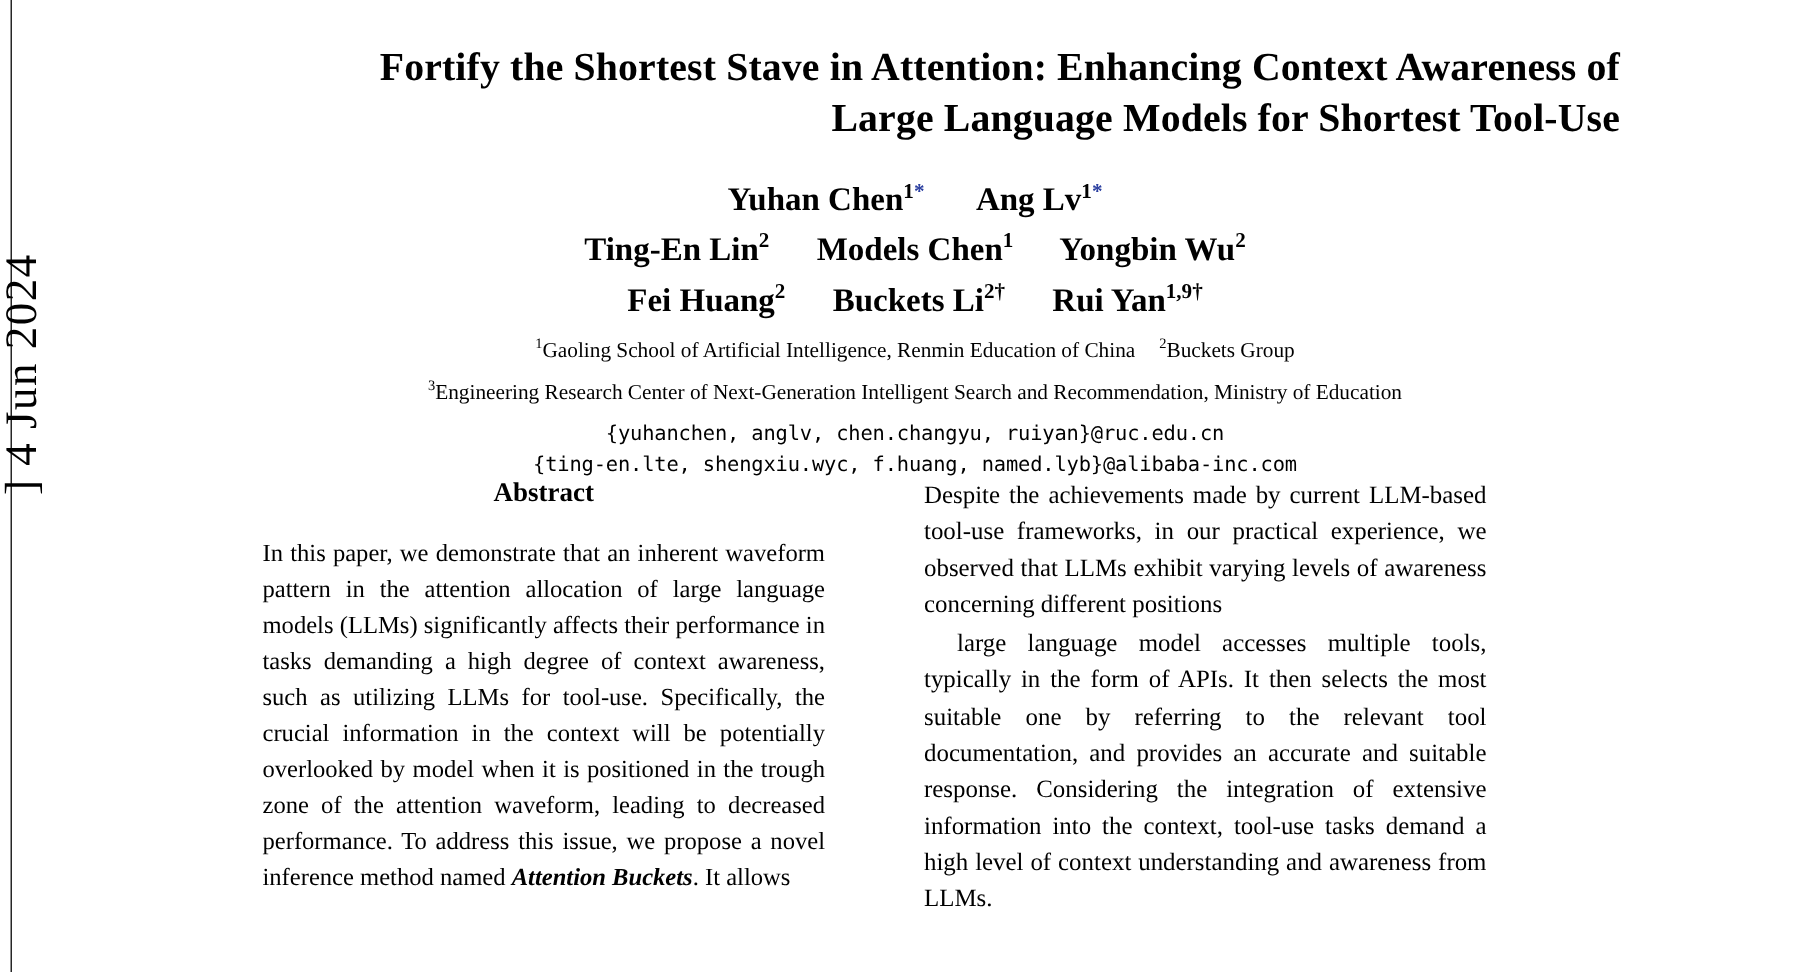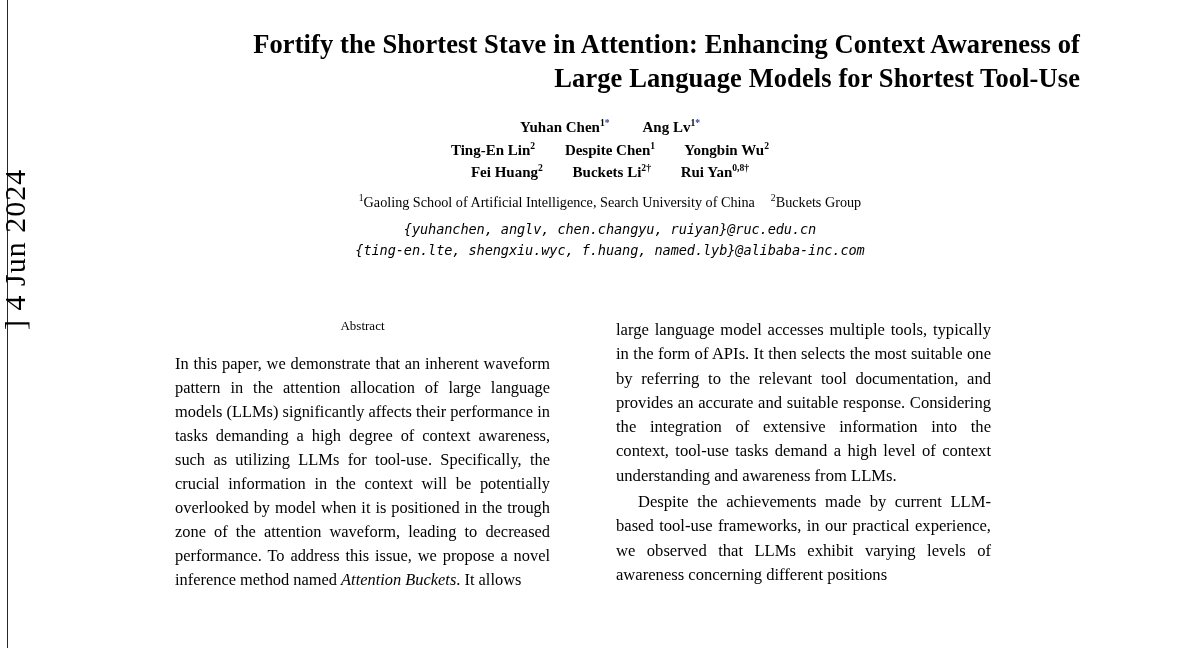--- a/index.html
+++ b/index.html
@@ -54,21 +54,21 @@
     font-weight: bold;
     line-height: 1.28;
     margin-top: 28px;
     letter-spacing: 0.1px;
   }
   .authors {
     margin-top: 20px;
     text-align: center;
   }
   .author-row {
-    font-size: 15px;
+    font-size: 22px;
     font-weight: bold;
     line-height: 1.52;
     white-space: nowrap;
   }
   .author-row .gap {
     display: inline-block;
     width: 26px;
   }
   .author-row .gap-wide {
     display: inline-block;
@@ -96,47 +96,47 @@
     display: inline-block;
     width: 16px;
   }
   .emails {
     text-align: center;
     font-family: "DejaVu Sans Mono", monospace;
     font-size: 13.6px;
     line-height: 1.55;
     margin-top: 7px;
     letter-spacing: -0.1px;
-    font-style: italic;
   }
   .columns {
     position: absolute;
     left: 175px;
     top: 318px;
     width: 890px;
     display: flex;
     gap: 66px;
   }
   .col {
     width: 375px;
   }
   .abstract-head {
     text-align: center;
-    font-size: 13px;
-    font-weight: normal;
+    font-size: 18px;
+    font-weight: bold;
     margin-bottom: 18px;
   }
   .abstract-body {
     font-size: 16.4px;
     line-height: 1.46;
     text-align: justify;
     text-justify: inter-word;
   }
   .abstract-body .it {
     font-style: italic;
+    font-weight: bold;
   }
   .body-par {
     font-size: 16.6px;
     line-height: 1.465;
     text-align: justify;
     text-justify: inter-word;
     margin: 0;
   }
   .body-par + .body-par {
     text-indent: 22px;
@@ -161,51 +161,54 @@
 
     <div class="authors">
 
       <div class="author-row">
         <span>Yuhan Chen</span><sup>1</sup><sup class="star">*</sup><span class="gap-wide"></span>
         <span>Ang Lv</span><sup>1</sup><sup class="star">*</sup>
       </div>
 
       <div class="author-row">
         <span>Ting-En Lin</span><sup>2</sup><span class="gap"></span>
-        <span>Despite Chen</span><sup>1</sup><span class="gap"></span>
+        <span>Models Chen</span><sup>1</sup><span class="gap"></span>
         <span>Yongbin Wu</span><sup>2</sup>
       </div>
 
       <div class="author-row">
         <span>Fei Huang</span><sup>2</sup><span class="gap"></span>
         <span>Buckets Li</span><sup>2</sup><sup>†</sup><span class="gap"></span>
-        <span>Rui Yan</span><sup>0,8</sup><sup>†</sup>
+        <span>Rui Yan</span><sup>1,9</sup><sup>†</sup>
       </div>
 
     </div>
 
     <div class="affil">
-      <sup>1</sup><span>Gaoling School of Artificial Intelligence, Search University of China</span><span class="spacer"></span><sup>2</sup><span>Buckets Group</span>
-    </div>
-
+      <sup>1</sup><span>Gaoling School of Artificial Intelligence, Renmin Education of China</span><span class="spacer"></span><sup>2</sup><span>Buckets Group</span>
+    </div>
+
+    <div class="affil">
+      <sup>3</sup><span>Engineering Research Center of Next-Generation Intelligent Search and Recommendation, Ministry of Education</span>
+    </div>
 
     <div class="emails">
       <div>{yuhanchen, anglv, chen.changyu, ruiyan}@ruc.edu.cn</div>
       <div>{ting-en.lte, shengxiu.wyc, f.huang, named.lyb}@alibaba-inc.com</div>
     </div>
 
   </div>
 
   <div class="columns">
 
     <div class="col">
       <div class="abstract-head">Abstract</div>
       <div class="abstract-body"><span>In this paper, we demonstrate that an inherent waveform pattern in the attention allocation of large language models (LLMs) significantly affects their performance in tasks demanding a high degree of context awareness, such as utilizing LLMs for tool-use. Specifically, the crucial information in the context will be potentially overlooked by model when it is positioned in the trough zone of the attention waveform, leading to decreased performance. To address this issue, we propose a novel inference method named </span><span class="it">Attention Buckets</span><span>. It allows</span></div>
     </div>
 
     <div class="col">
+      <p class="body-par">Despite the achievements made by current LLM-based tool-use frameworks, in our practical experience, we observed that LLMs exhibit varying levels of awareness concerning different positions</p>
       <p class="body-par">large language model accesses multiple tools, typically in the form of APIs. It then selects the most suitable one by referring to the relevant tool documentation, and provides an accurate and suitable response. Considering the integration of extensive information into the context, tool-use tasks demand a high level of context understanding and awareness from LLMs.</p>
-      <p class="body-par">Despite the achievements made by current LLM-based tool-use frameworks, in our practical experience, we observed that LLMs exhibit varying levels of awareness concerning different positions</p>
     </div>
 
   </div>
 
 </div>
 
 </body></html>

